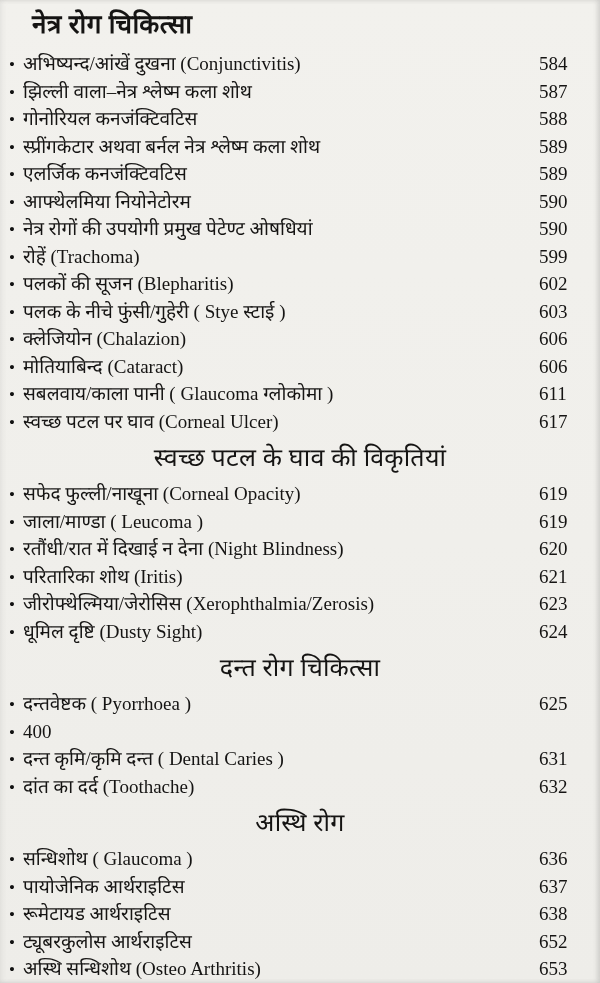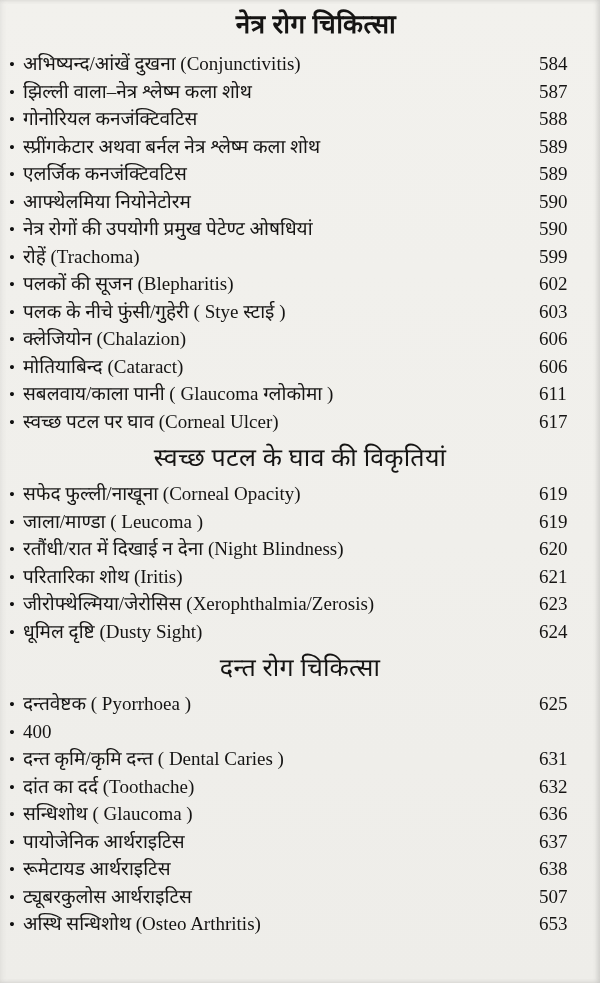--- a/index.html
+++ b/index.html
@@ -16,21 +16,21 @@
   .page {
     position: relative;
     width: 600px;
     height: 983px;
     background: linear-gradient(180deg, #f2f1ed 0%, #f0efeb 55%, #eeede9 100%);
     box-shadow: inset -3px 0 4px rgba(90,90,88,0.18), inset 2px 0 5px rgba(120,120,115,0.10);
     box-sizing: border-box;
     padding: 6px 0 0 0;
   }
   .doc-title {
-    text-align: center;
+    text-align: left;
     font-weight: bold;
     font-size: 26px;
     line-height: 34px;
     margin: 2px 0 8px 0;
     letter-spacing: 0.5px;
     padding-left: 32px;
   }
   .section-heading {
     text-align: center;
     font-weight: normal;
@@ -188,39 +188,40 @@
       <div class="row">
         <span class="bullet">•</span>
         <span class="entry-title">दन्त कृमि/कृमि दन्त ( Dental Caries )</span>
         <span class="entry-page">631</span>
       </div>
       <div class="row">
         <span class="bullet">•</span>
         <span class="entry-title">दांत का दर्द (Toothache)</span>
         <span class="entry-page">632</span>
       </div>
+      <div class="section-heading">अस्थि रोग</div>
       <div class="row">
         <span class="bullet">•</span>
         <span class="entry-title">सन्धिशोथ ( Glaucoma )</span>
         <span class="entry-page">636</span>
       </div>
       <div class="row">
         <span class="bullet">•</span>
         <span class="entry-title">पायोजेनिक आर्थराइटिस</span>
         <span class="entry-page">637</span>
       </div>
       <div class="row">
         <span class="bullet">•</span>
         <span class="entry-title">रूमेटायड आर्थराइटिस</span>
         <span class="entry-page">638</span>
       </div>
       <div class="row">
         <span class="bullet">•</span>
         <span class="entry-title">ट्यूबरकुलोस आर्थराइटिस</span>
-        <span class="entry-page">507</span>
+        <span class="entry-page">652</span>
       </div>
       <div class="row">
         <span class="bullet">•</span>
         <span class="entry-title">अस्थि सन्धिशोथ (Osteo Arthritis)</span>
         <span class="entry-page">653</span>
       </div>
     </div>
 </div>
 
 </body></html>

